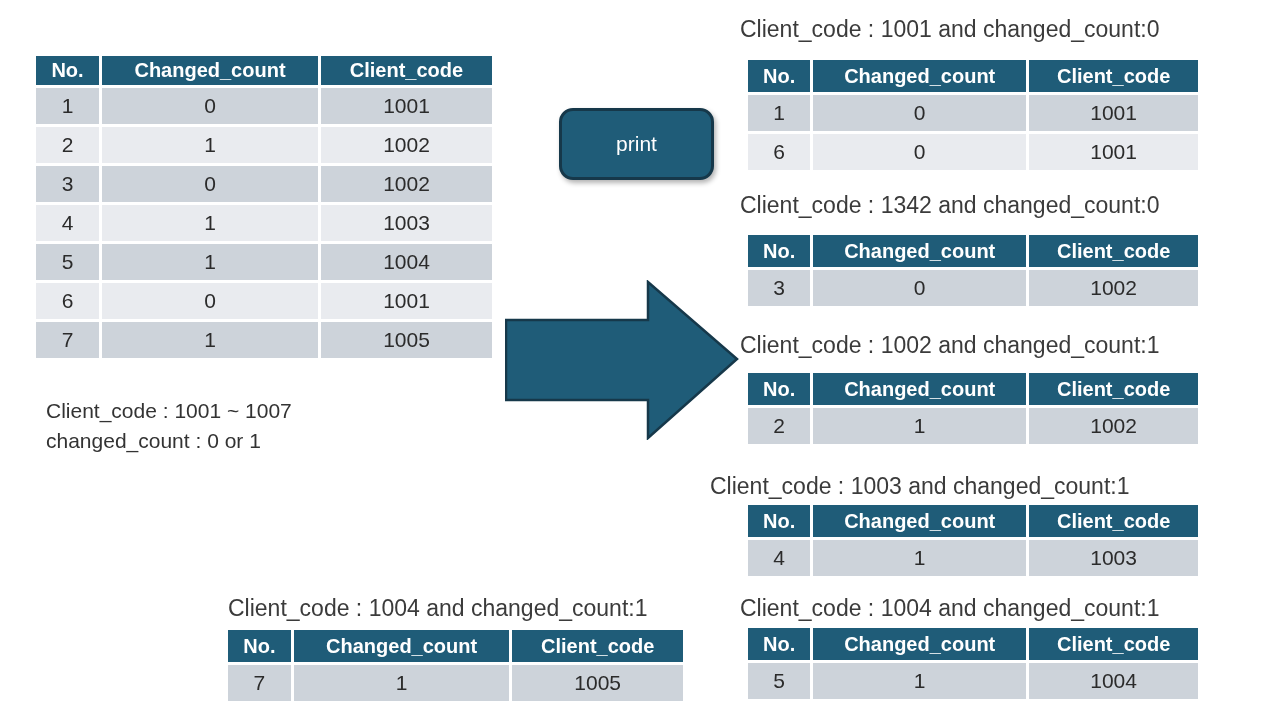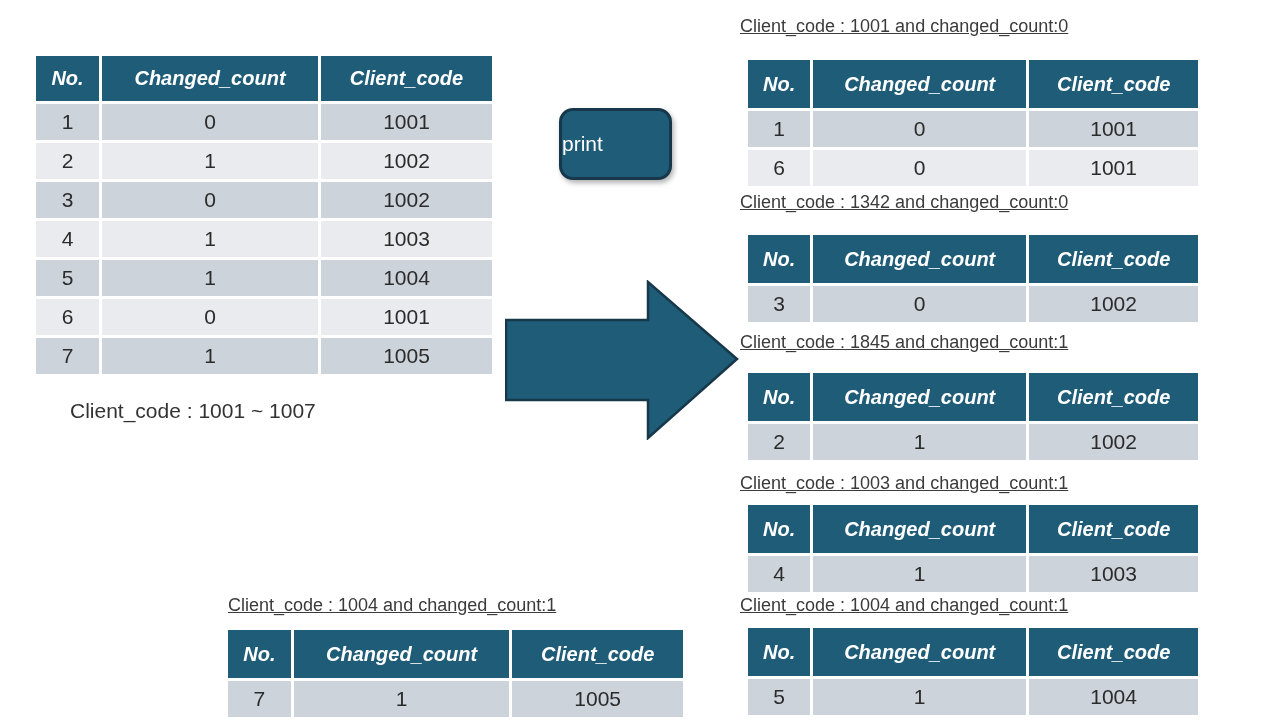--- a/index.html
+++ b/index.html
@@ -15,56 +15,53 @@
     border-collapse:separate;
     border-spacing:3px;
     table-layout:fixed;
   }
   .tbl th{
     background:var(--teal,#1F5C78);
     color:#ffffff;
     font-weight:bold;
     font-size:20px;
     text-align:center;
-    padding:8px;
+    padding:0;
     height:29px;
-    font-style:italic;
   }
   .t-small th{height:32px;}
   .tbl td{
     font-size:21px;
     color:#2b2b2b;
     text-align:center;
     padding:0;
     height:36px;
   }
   .tbl tr.dark td{background:var(--row-dark,#CDD3DA);}
   .tbl tr.light td{background:var(--row-light,#E9EBEF);}
   
   .tbl-title{
-    font-size:18px;
+    font-size:23px;
     color:#3b3b3b;
     white-space:nowrap;
-    text-decoration:underline;
   }
   .note{
     font-size:21px;
     color:#333333;
     line-height:30px;
     white-space:nowrap;
-    margin-left:24px;
   }
   
   .print-shape{
-    left:559px;top:108px;width:113px;height:72px;
+    left:559px;top:108px;width:155px;height:72px;
     background:var(--teal,#1F5C78);
     border:3px solid var(--teal-border,#16384A);
     border-radius:14px;
     box-sizing:border-box;
-    display:flex;align-items:center;
+    display:flex;align-items:center;justify-content:center;
     color:#ffffff;font-size:21px;
     box-shadow:2px 3px 5px rgba(0,0,0,0.30);
   }
   .arrow-svg{left:505px;top:280px;}
   .arrow-svg polygon{
     fill:var(--teal,#1F5C78);
     stroke:var(--teal-border,#16384A);
     stroke-width:2.5;
   }
   .arrow-label{
@@ -128,20 +125,21 @@
           <td>7</td>
           <td>1</td>
           <td>1005</td>
         </tr>
       </tbody>
     </table>
   </div>
 
 <div class="abs note" style="left:46px;top:396px">
   <div>Client_code : 1001 ~ 1007</div>
+  <div>changed_count : 0 or 1</div>
 </div>
 
 <div class="abs print-shape">
   <span>print</span>
 </div>
 
 <svg class="abs arrow-svg" width="235" height="160" viewBox="0 0 235 160">
   <polygon points="1,40 143,40 143,2 232,79 143,158 143,120 1,120"></polygon>
 </svg>
 <div class="abs arrow-label">
@@ -195,21 +193,21 @@
       <tbody>
         <tr class="dark">
           <td>3</td>
           <td>0</td>
           <td>1002</td>
         </tr>
       </tbody>
     </table>
   </div>
 
-<div class="abs tbl-title" style="left:740px;top:332px">Client_code : 1845 and changed_count:1</div>
+<div class="abs tbl-title" style="left:740px;top:332px">Client_code : 1002 and changed_count:1</div>
 <div class="abs tbl t-small" style="left:745px;top:370px;width:456px">
     <table>
       <colgroup>
         <col style="width: 14%;">
         <col style="width: 48%;">
         <col style="width: 38%;">
       </colgroup>
       <thead>
         <tr>
           <th>No.</th>
@@ -220,21 +218,21 @@
       <tbody>
         <tr class="dark">
           <td>2</td>
           <td>1</td>
           <td>1002</td>
         </tr>
       </tbody>
     </table>
   </div>
 
-<div class="abs tbl-title" style="left:740px;top:473px">Client_code : 1003 and changed_count:1</div>
+<div class="abs tbl-title" style="left:710px;top:473px">Client_code : 1003 and changed_count:1</div>
 <div class="abs tbl t-small" style="left:745px;top:502px;width:456px">
     <table>
       <colgroup>
         <col style="width: 14%;">
         <col style="width: 48%;">
         <col style="width: 38%;">
       </colgroup>
       <thead>
         <tr>
           <th>No.</th>

